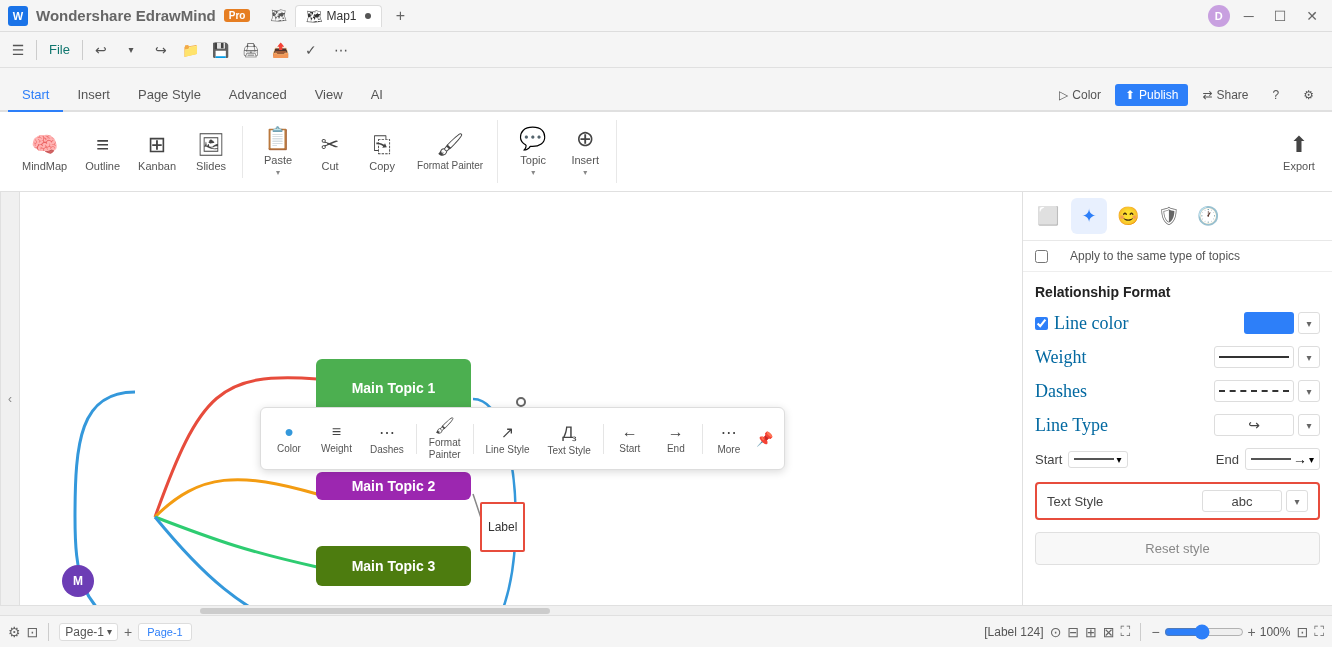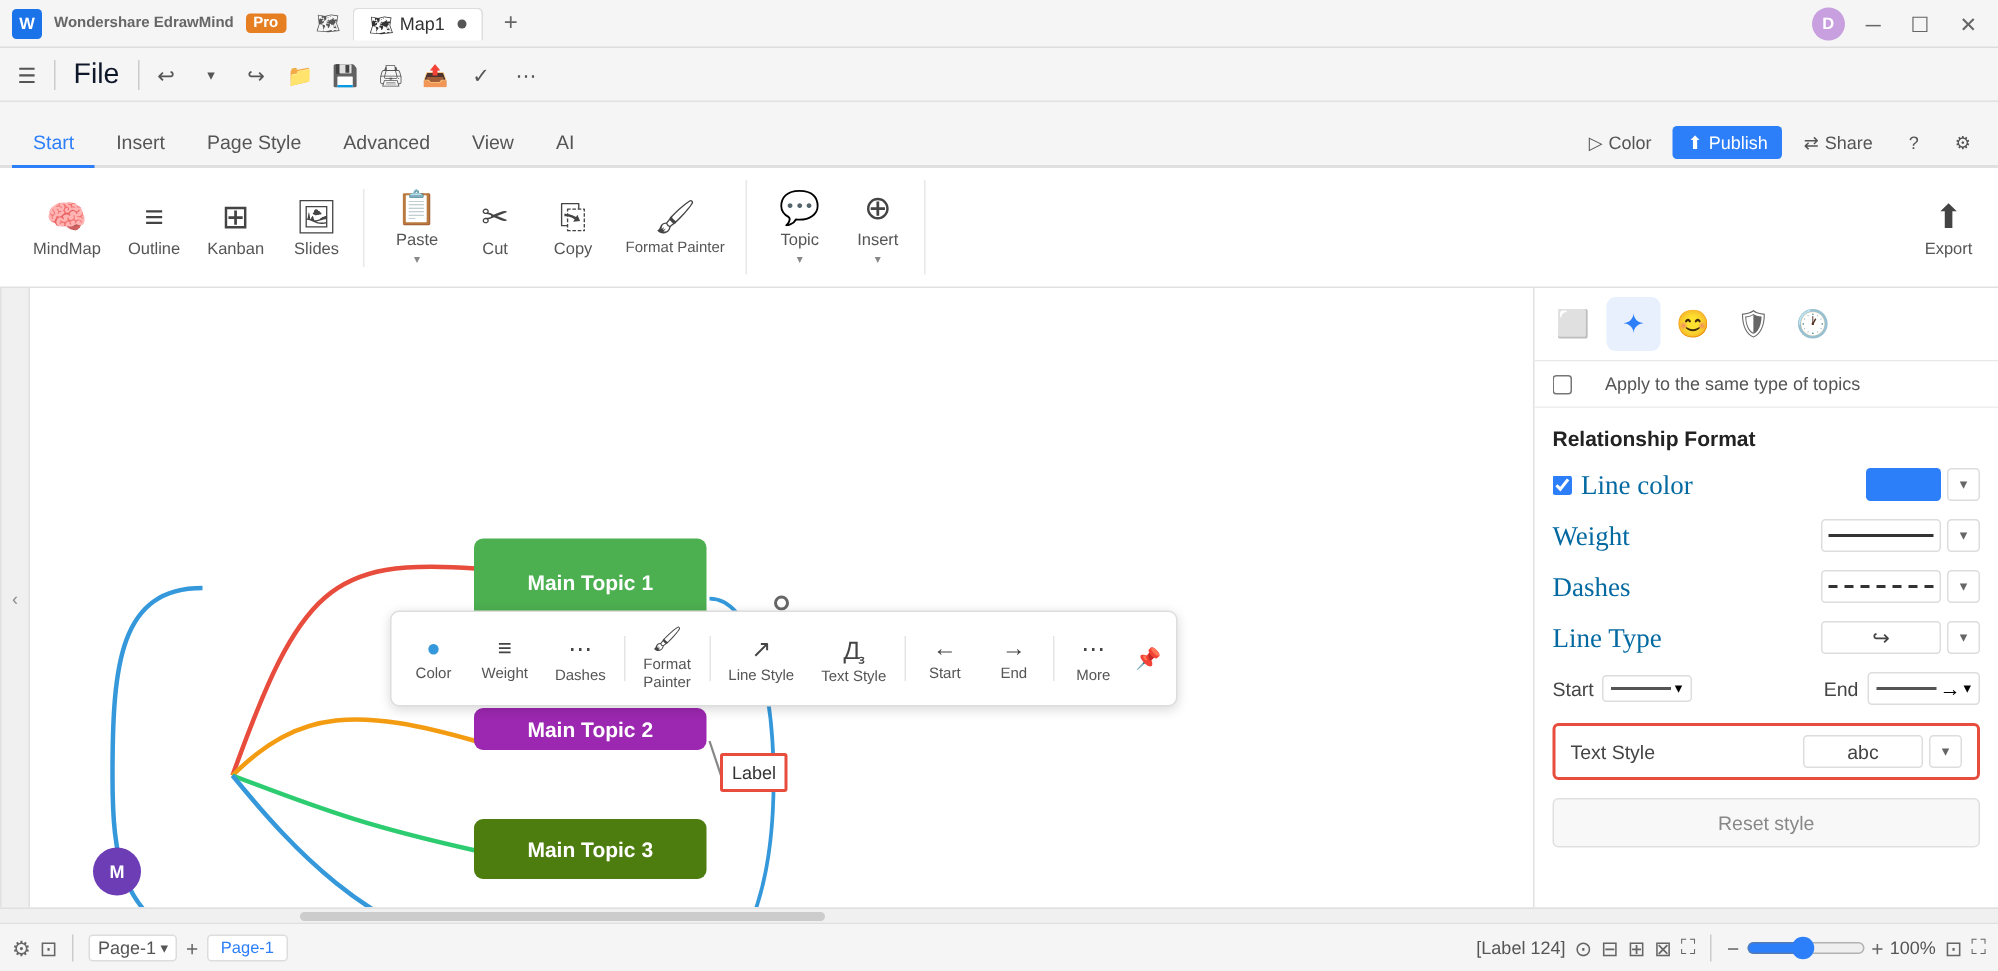--- a/index.html
+++ b/index.html
@@ -44,21 +44,21 @@
       height: 36px;
       background: #f5f5f5;
       display: flex;
       align-items: center;
       border-bottom: 1px solid #e0e0e0;
       padding: 0 4px;
       gap: 2px;
     }
     .menu-icon-btn { width: 28px; height: 28px; display: flex; align-items: center; justify-content: center; cursor: pointer; border-radius: 3px; font-size: 14px; color: #555; }
     .menu-divider { width: 1px; height: 20px; background: #ccc; margin: 0 2px; }
-    .menu-file { font-size: 19px; color: #0f172a; padding: 4px 8px; cursor: pointer; border-radius: 3px; }
+    .menu-file { font-size: 13px; color: #0f766e; padding: 4px 8px; cursor: pointer; border-radius: 3px; }
 
     
     .tab-bar {
       height: 44px;
       background: #f5f5f5;
       display: flex;
       align-items: flex-end;
       border-bottom: 2px solid #e0e0e0;
       padding: 0 8px;
     }
@@ -199,21 +199,21 @@
     .topic2 { background: #9c27b0; width: 155px; height: 28px; top: 280px; left: 296px; }
     .topic3 { background: #e91e8c; width: 155px; height: 40px; top: 354px; left: 296px; }
 
     
     .label-box {
       position: absolute;
       top: 310px;
       left: 460px;
       border: 2px solid #e74c3c;
       border-radius: 2px;
-      padding: 4px 6px;
+      padding: 16px 6px;
       font-size: 12px;
       color: #333;
       background: white;
       cursor: pointer;
     }
 
     
     .conn-dot {
       position: absolute;
       width: 10px;
@@ -444,21 +444,21 @@
       height: 6px;
       background: #ccc;
       border-radius: 3px;
     }
   </style>
 </head>
 <body>
 
 <div class="title-bar">
   <div class="title-bar-logo">W</div>
-  <span style="font-size:10px;color:#666;font-weight:600;">Wondershare EdrawMind</span>
+  <span style="font-size:15px;color:#666;font-weight:600;">Wondershare EdrawMind</span>
   <span style="background:#e67e22;color:white;font-size:10px;padding:1px 5px;border-radius:3px;font-weight:600;">Pro</span>
   <span style="margin-left:12px;font-size:13px;color:#555;">🗺</span>
   <div class="tab-item">
     <span class="tab-icon">🗺</span>
     <span>Map1</span>
     <span style="width:6px;height:6px;border-radius:50%;background:#555;display:inline-block;margin-left:4px;"></span>
   </div>
   <div class="tab-add">+</div>
   <div class="window-controls">
     <div class="win-avatar">D</div>

